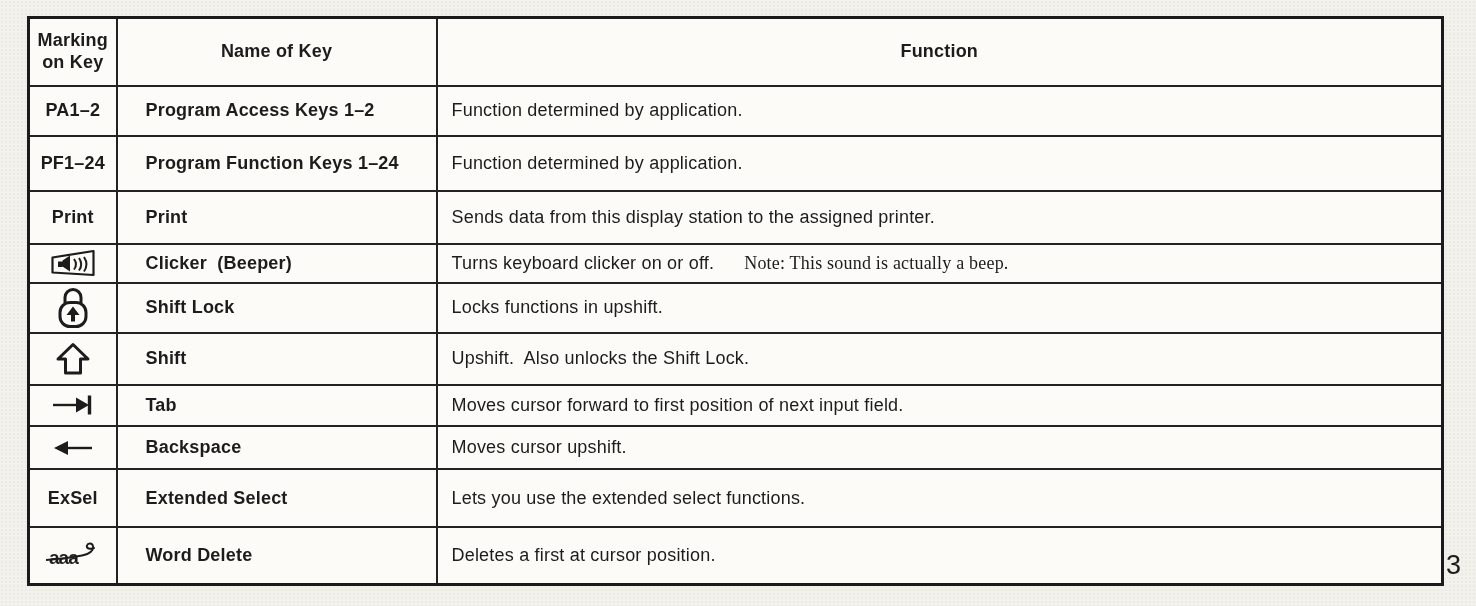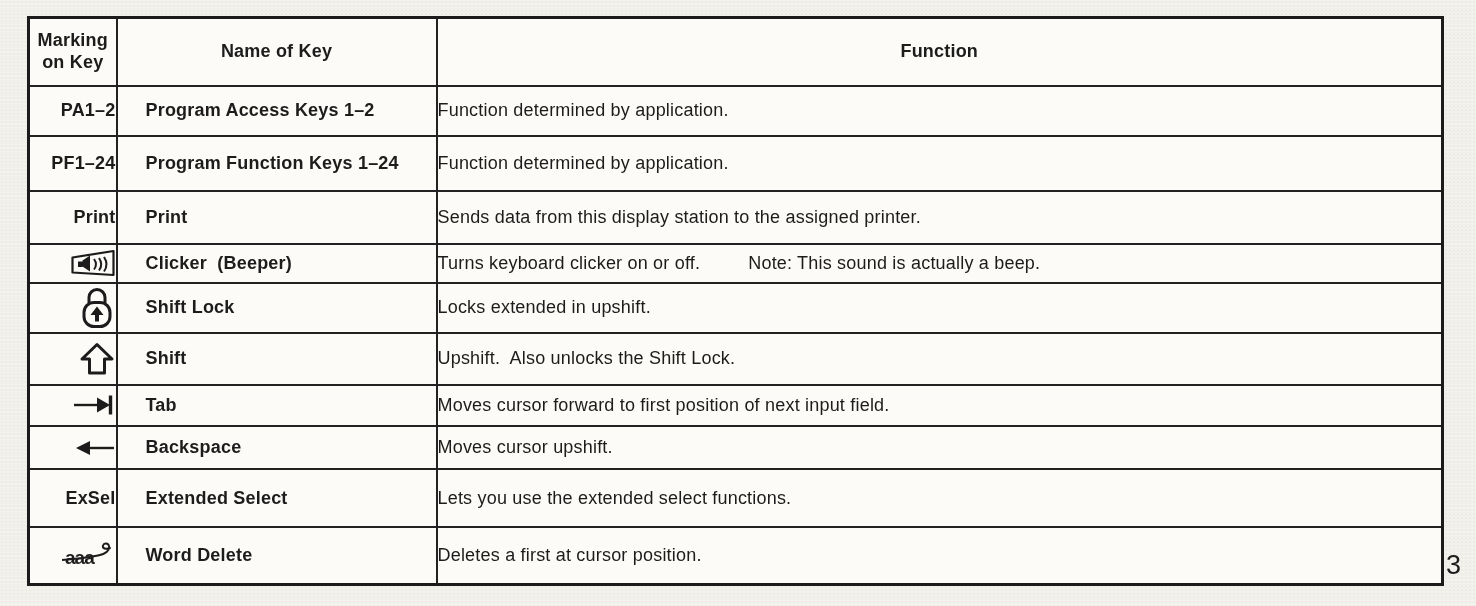--- a/index.html
+++ b/index.html
@@ -38,26 +38,26 @@
   tbody tr:nth-child(2){height:50px}
   tbody tr:nth-child(3){height:49px}
   tbody tr:nth-child(4){height:36px}
   tbody tr:nth-child(5){height:40px}
   tbody tr:nth-child(6){height:48px}
   tbody tr:nth-child(7){height:38px}
   tbody tr:nth-child(8){height:40px}
   tbody tr:nth-child(9){height:53px}
   tbody tr:nth-child(10){height:53px}
   th{font-weight:bold;text-align:center;line-height:1.2;letter-spacing:0.2px;}
-  td.c-mark{text-align:right;font-weight:bold;letter-spacing:0.2px;}
+  td.c-mark{text-align:center;font-weight:bold;letter-spacing:0.2px;}
   td.c-name{padding-left:28px;letter-spacing:0.2px;font-weight:bold;}
   td.c-name span{white-space:pre-wrap;}
-  td.c-func{letter-spacing:0.2px;}
+  td.c-func{padding-left:14px;letter-spacing:0.2px;}
   td.c-func .func-main{white-space:pre-wrap;}
-  td.c-func .func-note{margin-left:48px;white-space:pre-wrap;}
+  td.c-func .func-note{margin-left:30px;white-space:pre-wrap;font-family:Liberation Serif, serif;}
   .icon-wrap{display:inline-block;vertical-align:middle;line-height:0;}
   .page-number{
     position:absolute;left:1446px;top:550px;
     font-size:27px;color:#1c1c1c;
   }
 </style>
 </head>
 <body>
 
 <div class="page">
@@ -100,21 +100,21 @@
           <td class="c-name"><span>Clicker  (Beeper)</span></td>
           <td class="c-func"><span class="func-main">Turns keyboard clicker on or off.</span><span class="func-note">Note: This sound is actually a beep.</span></td>
         </tr>
         <tr>
           <td class="c-mark"><span class="icon-wrap"><svg width="38" height="44" viewBox="0 0 38 44">
                 <path d="M11 17 V11.5 a8 8 0 0 1 16 0 V17" fill="none" stroke="#1c1c1c" stroke-width="3"></path>
                 <rect x="6" y="16.5" width="26" height="24" rx="10" fill="none" stroke="#1c1c1c" stroke-width="3"></rect>
                 <path d="M19 20.5 l-6.5 8.5 h4.5 v6.5 h4 v-6.5 h4.5 Z" fill="#1c1c1c"></path>
               </svg></span></td>
           <td class="c-name"><span>Shift Lock</span></td>
-          <td class="c-func"><span class="func-main">Locks extended in upshift.</span></td>
+          <td class="c-func"><span class="func-main">Locks functions in upshift.</span></td>
         </tr>
         <tr>
           <td class="c-mark"><span class="icon-wrap"><svg width="38" height="34" viewBox="0 0 38 34">
                 <path d="M19 2.5 L34 17 h-7.5 v14 h-15 v-14 H4 Z" fill="none" stroke="#1c1c1c" stroke-width="3" stroke-linejoin="round"></path>
               </svg></span></td>
           <td class="c-name"><span>Shift</span></td>
           <td class="c-func"><span class="func-main">Upshift.  Also unlocks the Shift Lock.</span></td>
         </tr>
         <tr>
           <td class="c-mark"><span class="icon-wrap"><svg width="44" height="24" viewBox="0 0 44 24">

